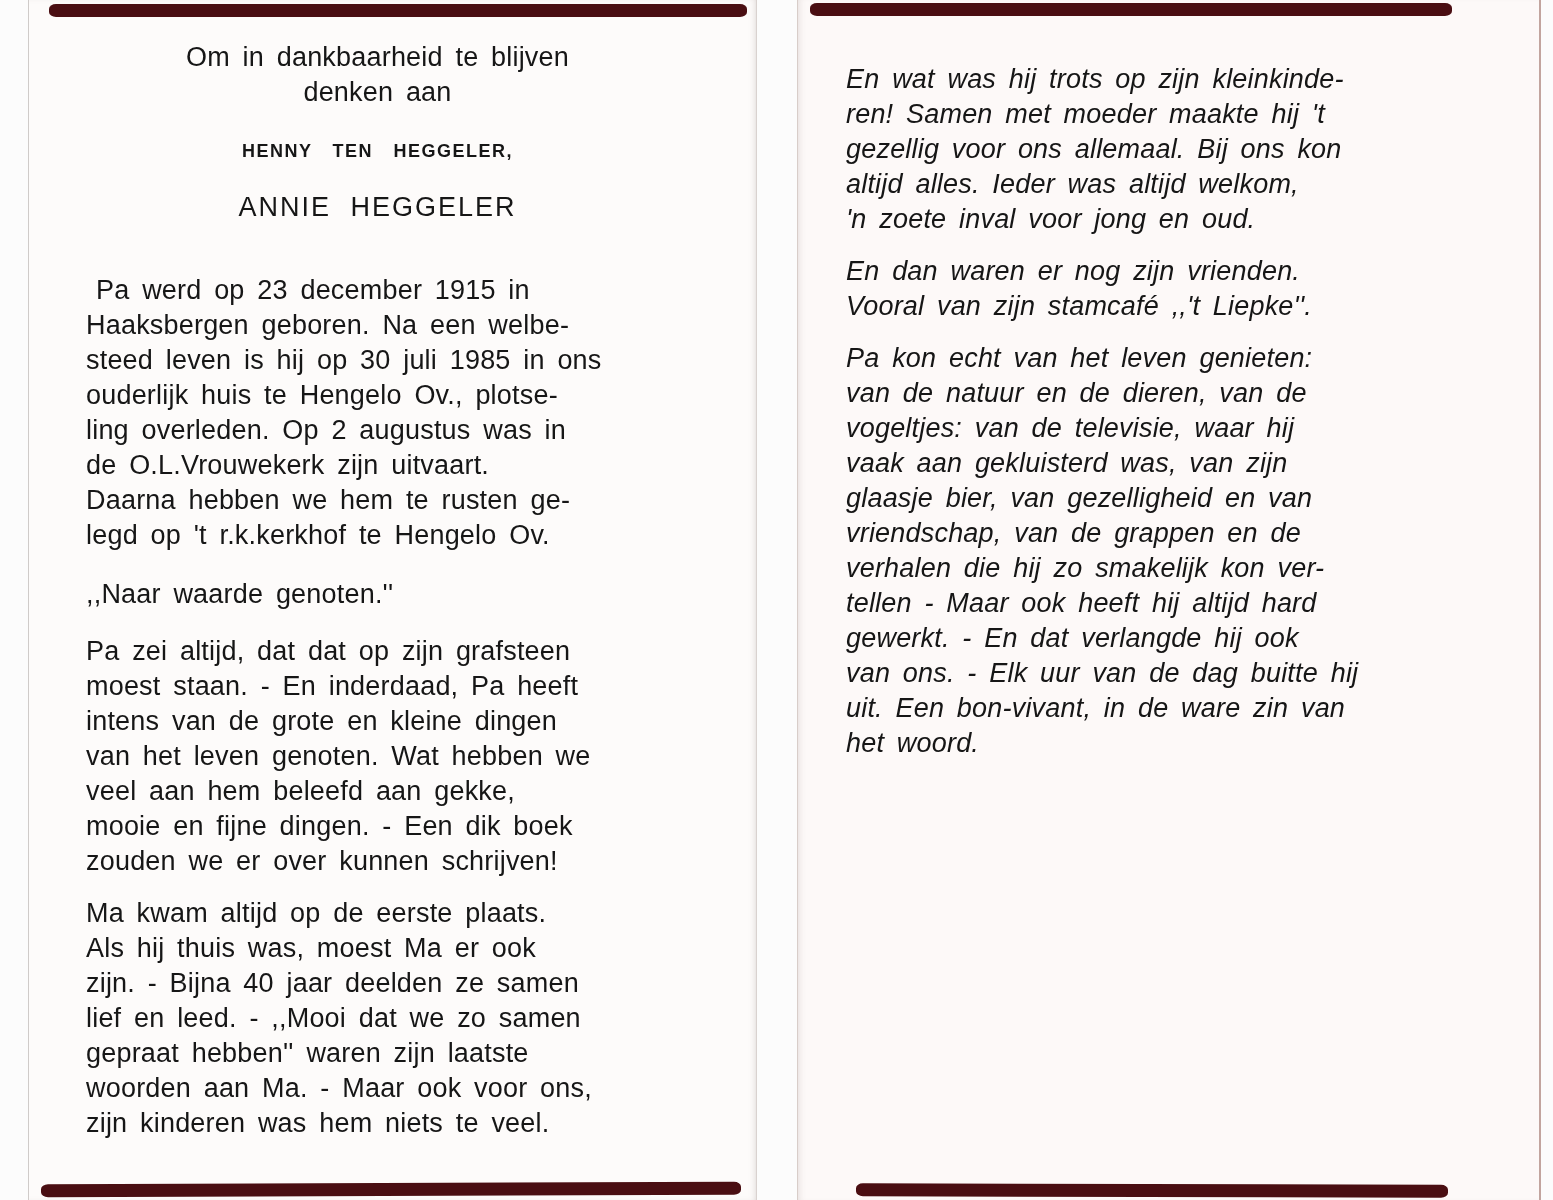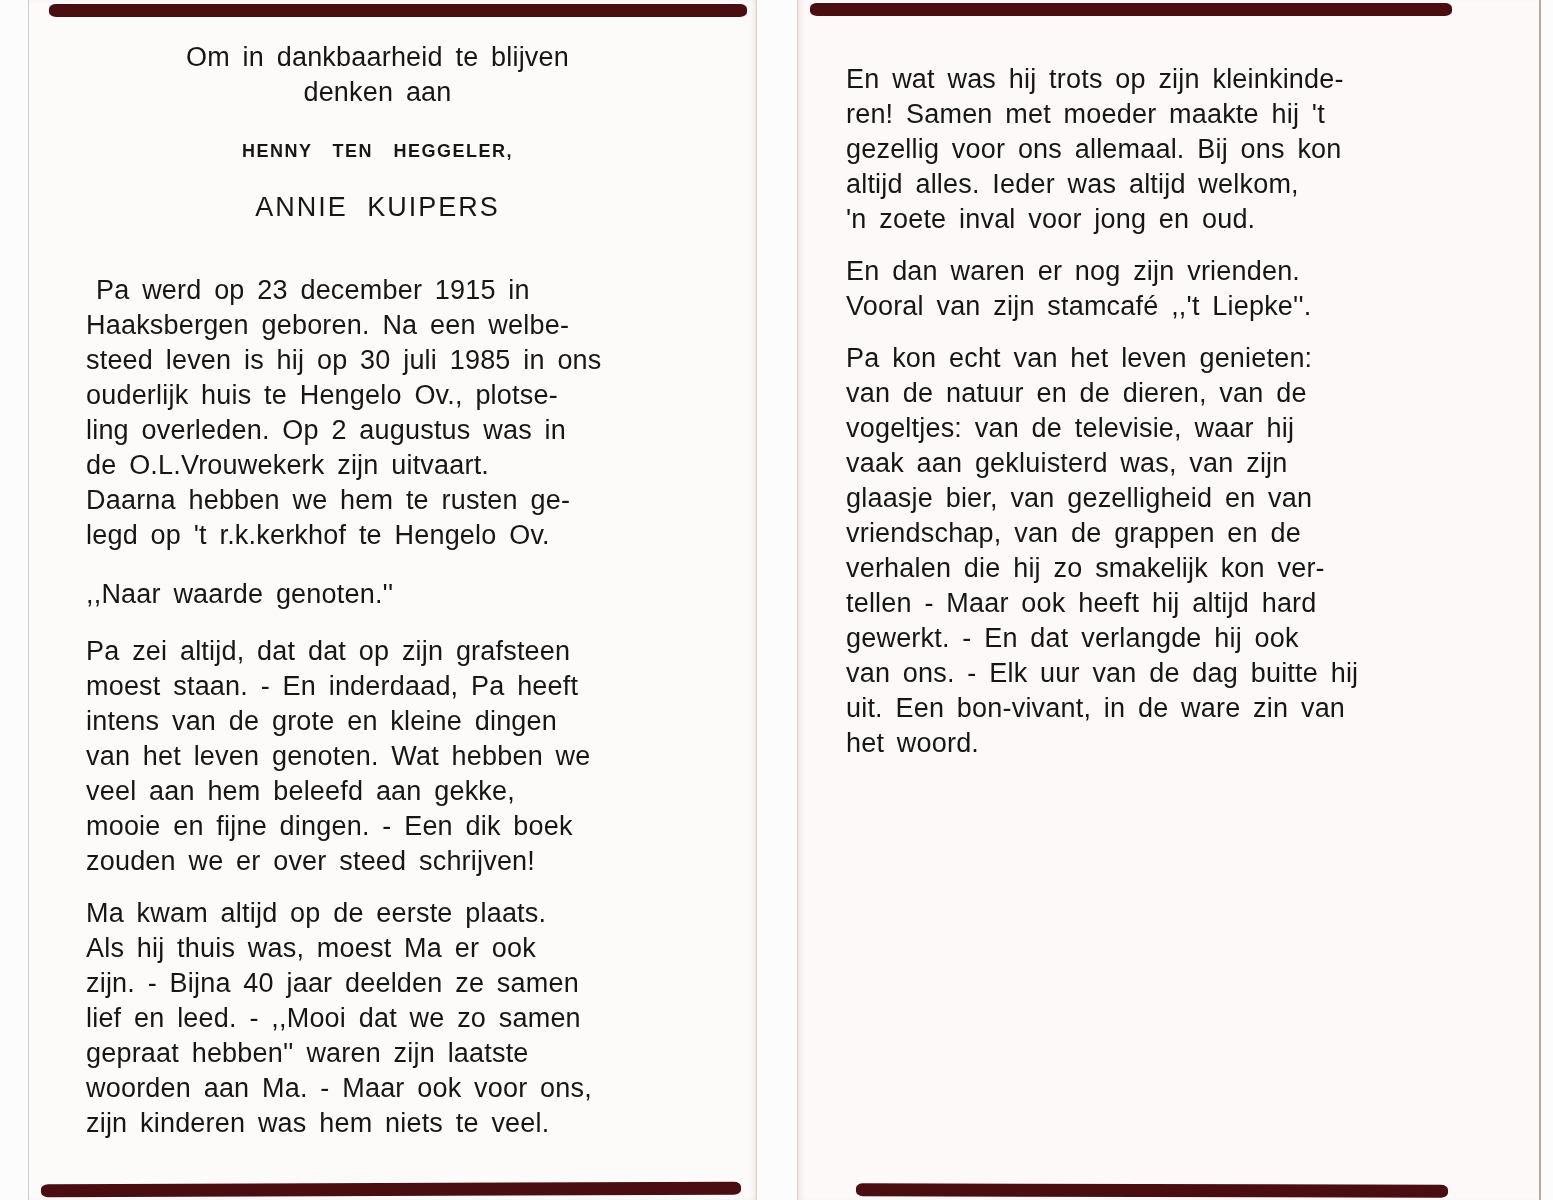--- a/index.html
+++ b/index.html
@@ -29,20 +29,21 @@
     border-right: 1px solid #d9d2cf;
     box-shadow: inset -4px 0 8px -6px rgba(90,70,65,0.35);
   }
   .page-right {
     left: 797px;
     width: 741px;
     background: #fdf9f8;
     border-left: 1px solid #d8cdc9;
     border-right: 2px solid #c2a59f;
     box-shadow: inset 6px 0 10px -8px rgba(90,70,65,0.30);
+    font-style: italic;
   }
   .bar {
     position: absolute;
     height: 13px;
     background: var(--bar-color, #4a0e12);
     border-radius: 7px / 5px;
   }
   .bar-top-left    { top: 4px;    left: 20px; width: 698px; }
   .bar-bottom-left { bottom: 4px; left: 12px; width: 700px; transform: rotate(-0.2deg); }
   .bar-top-right    { top: 3px;    left: 12px; width: 642px; }
@@ -89,40 +90,40 @@
   <section class="page page-left">
     <div class="bar bar-top-left"></div>
 
     <div class="content">
       <p class="center intro">Om in dankbaarheid te blijven
 denken aan</p>
 
       <h1 class="name">HENNY TEN HEGGELER,</h1>
 
 
-      <p class="center spouse">ANNIE KUIPERS</p>
+      <p class="center spouse">ANNIE HEGGELER</p>
 
       <p class="para indent">Pa werd op 23 december 1915 in
 Haaksbergen geboren. Na een welbe-
 steed leven is hij op 30 juli 1985 in ons
 ouderlijk huis te Hengelo Ov., plotse-
 ling overleden. Op 2 augustus was in
 de O.L.Vrouwekerk zijn uitvaart.
 Daarna hebben we hem te rusten ge-
 legd op 't r.k.kerkhof te Hengelo Ov.</p>
 
       <p class="para quote">,,Naar waarde genoten.''</p>
 
       <p class="para">Pa zei altijd, dat dat op zijn grafsteen
 moest staan. - En inderdaad, Pa heeft
 intens van de grote en kleine dingen
 van het leven genoten. Wat hebben we
 veel aan hem beleefd aan gekke,
 mooie en fijne dingen. - Een dik boek
-zouden we er over steed schrijven!</p>
+zouden we er over kunnen schrijven!</p>
 
       <p class="para">Ma kwam altijd op de eerste plaats.
 Als hij thuis was, moest Ma er ook
 zijn. - Bijna 40 jaar deelden ze samen
 lief en leed. - ,,Mooi dat we zo samen
 gepraat hebben'' waren zijn laatste
 woorden aan Ma. - Maar ook voor ons,
 zijn kinderen was hem niets te veel.</p>
     </div>
 

